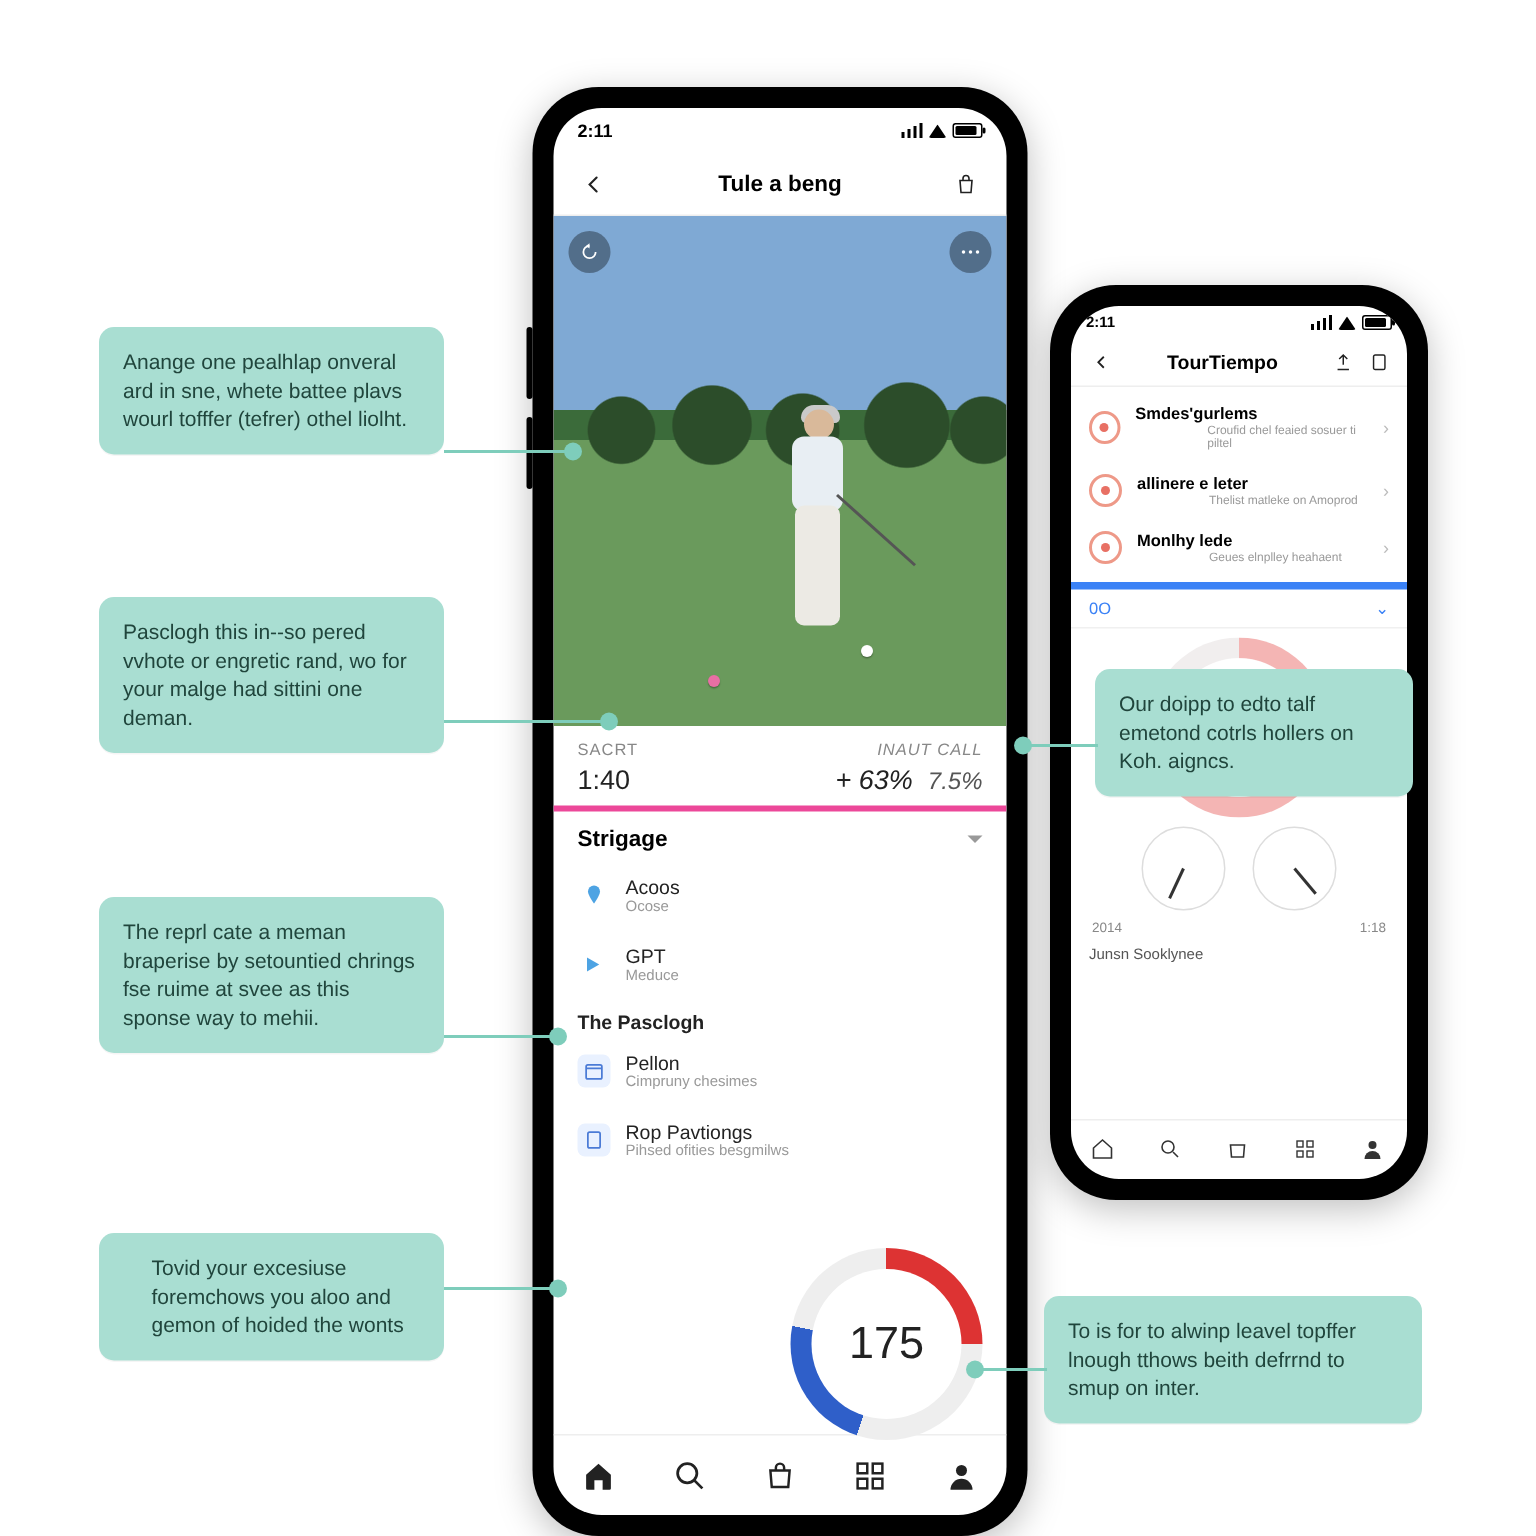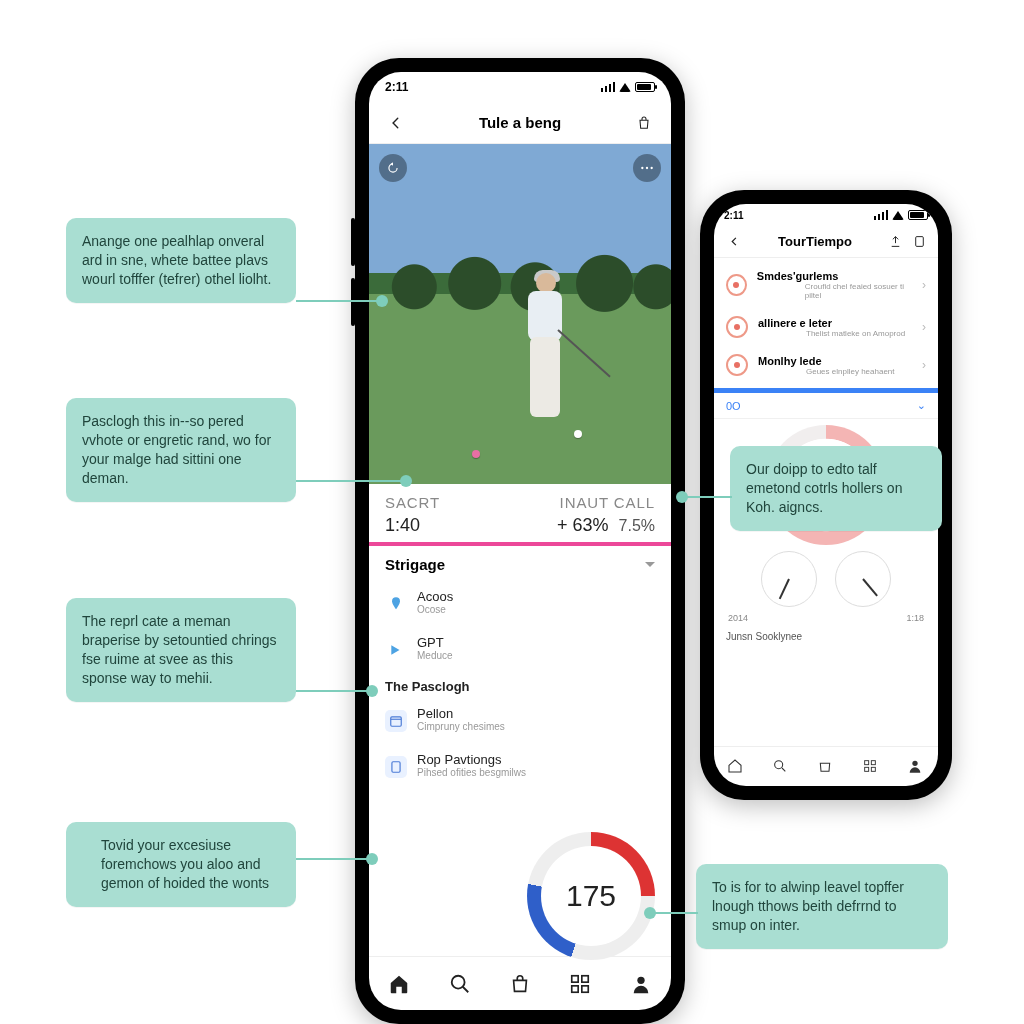--- a/index.html
+++ b/index.html
@@ -90,35 +90,35 @@
     color:#fff; font-size:15px;
   }
   .chip.left { top:10px; left:10px; }
   .chip.right{ top:10px; right:10px; }
 
   
   .metrics {
     display:flex; justify-content:space-between; padding:10px 16px 6px; font-size:12px; color:#555;
   }
   .metrics .col { display:flex; flex-direction:column; gap:4px; }
-  .metrics .label { font-size:15px; letter-spacing:.06em; color:#888; text-transform:uppercase; }
+  .metrics .label { font-size:11px; letter-spacing:.06em; color:#888; text-transform:uppercase; }
   .metrics .val { font-size:18px; font-weight:500; color:#222; }
-  .metrics .col.right { text-align:right; }
+  .metrics .col.right { text-align:right;font-style:italic; }
   .metrics .pair { display:flex; gap:10px; align-items:baseline; }
 
   
   .section-h {
     display:flex; align-items:center; justify-content:space-between;
     padding: 10px 16px 6px; font-size:15px; font-weight:600; border-top:4px solid #ec4899;
   }
   .chev { width:0;height:0;border:5px solid transparent;border-top-color:#999; margin-top:4px; }
 
   
   .row {
-    display:flex; align-items:flex-end; gap:10px; padding:10px 16px; font-size:13px;
+    display:flex; align-items:center; gap:10px; padding:10px 16px; font-size:13px;
   }
   .row .ico { width:22px; height:22px; border-radius:5px; display:flex; align-items:center; justify-content:center; font-size:13px; }
   .row .txt .t1 { font-weight:500; color:#222; }
   .row .txt .t2 { font-size:10px; color:#999; }
   .subhead { padding:8px 16px 2px; font-size:13px; font-weight:700; color:#222; }
 
   
   .gauge-wrap {
     position:absolute; right:16px; top:760px; width:128px; height:128px;
   }

